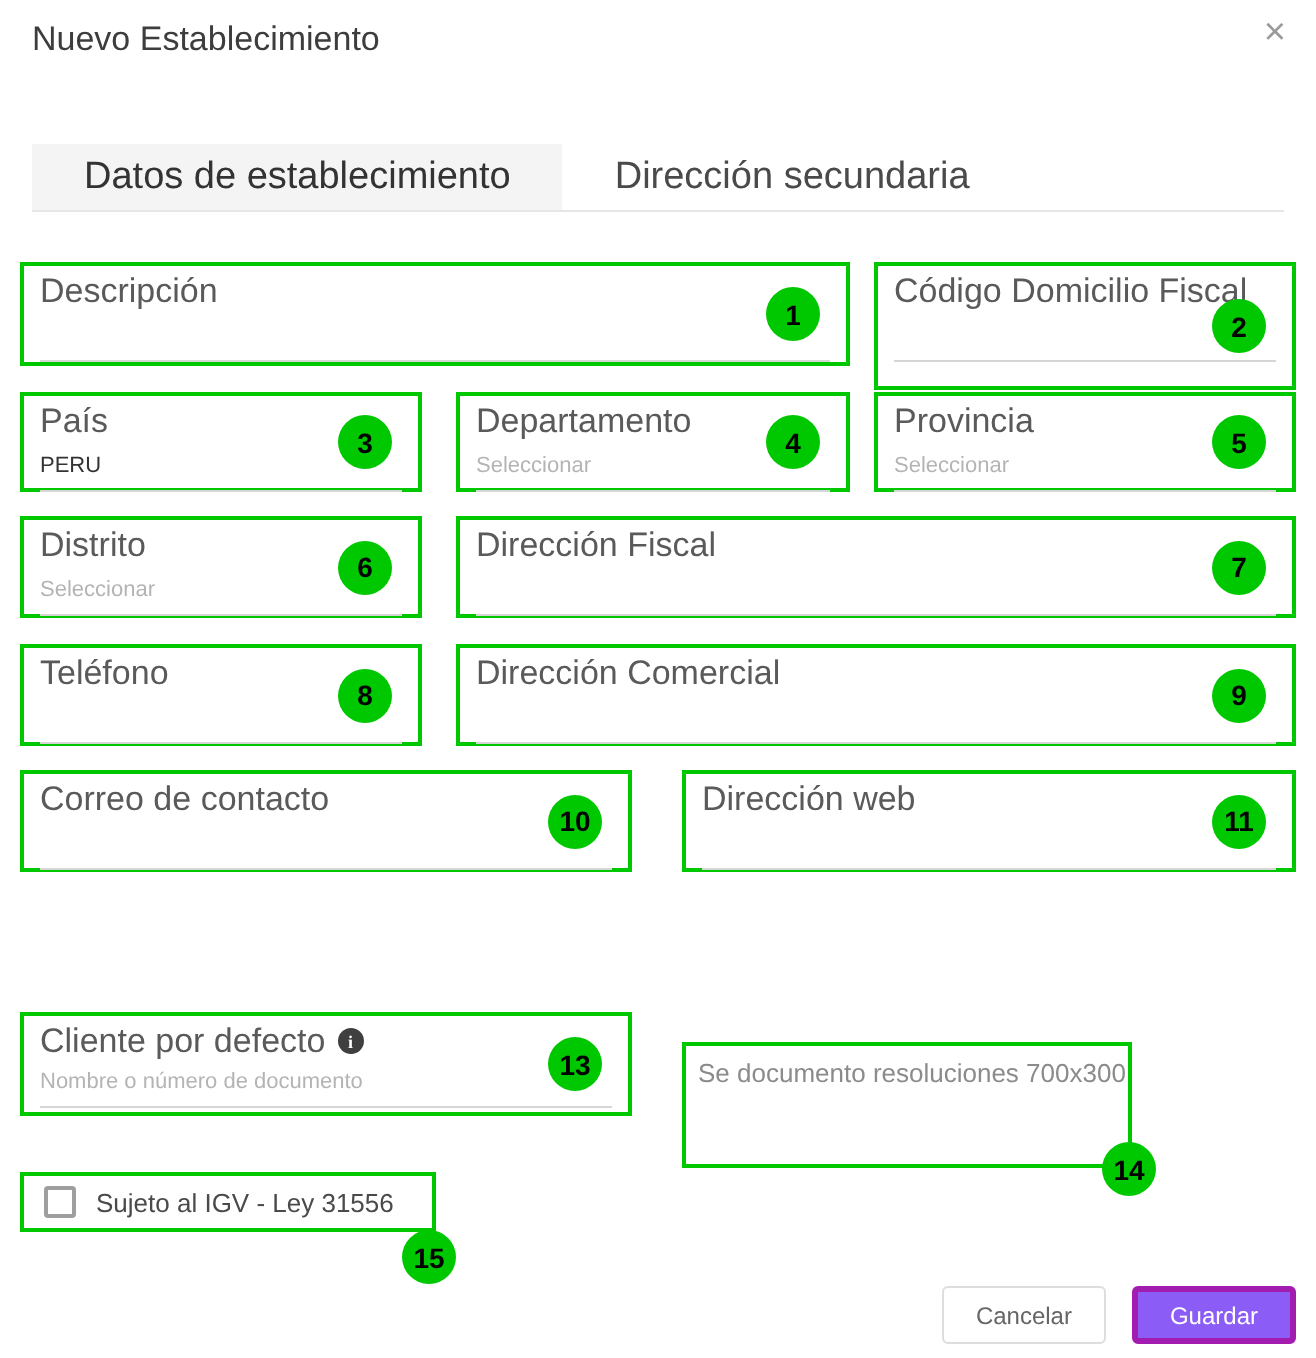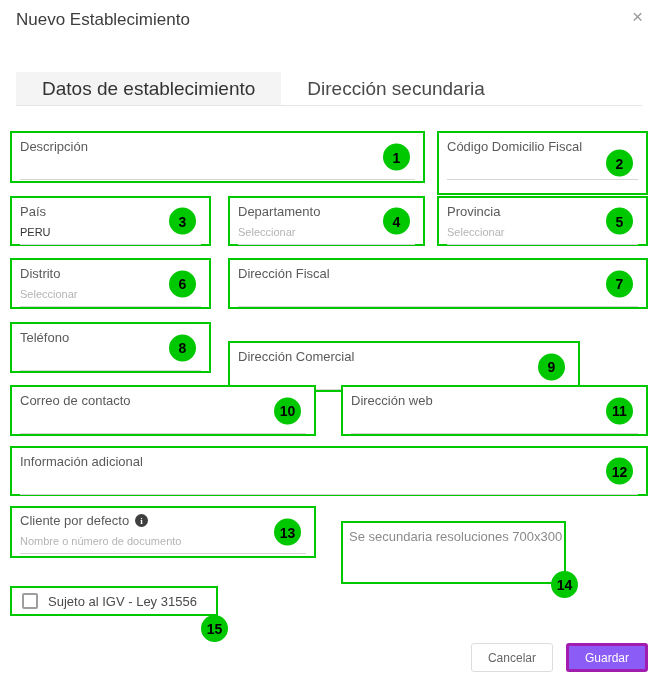--- a/index.html
+++ b/index.html
@@ -49,21 +49,21 @@
 
   
   .fbox {
     position: absolute;
     border: 2px solid #00c800;
     padding: 4px 8px 0 8px;
     background: #fff;
   }
   .flabel-row { display: flex; align-items: center; gap: 6px; }
   .flabel {
-    font-size: 13px;
+    font-size: 17px;
     color: #5a5a5a;
     line-height: 17px;
     display: inline-block;
     white-space: nowrap;
   }
   .info-dot {
     width: 13px; height: 13px;
     border-radius: 50%;
     background: #3f3f3f;
     color: #fff;
@@ -220,55 +220,50 @@
     <input class="finput" type="text" style="">
     <div class="marker mid">7</div>
   </div>
 
   <div class="fbox" style="left:10px; top:322px; width:201px; height:51px;">
     <span class="flabel">Teléfono</span>
     <input class="finput" type="text" style="">
     <div class="marker mid">8</div>
   </div>
 
-  <div class="fbox" style="left:228px; top:322px; width:352px; height:51px;margin-top:19px;">
+  <div class="fbox" style="left:228px; top:322px; width:420px; height:51px;">
     <span class="flabel">Dirección Comercial</span>
     <input class="finput" type="text" style="">
     <div class="marker mid">9</div>
   </div>
 
   <div class="fbox" style="left:10px; top:385px; width:306px; height:51px;">
     <span class="flabel">Correo de contacto</span>
     <input class="finput" type="text" style="">
     <div class="marker mid">10</div>
   </div>
 
   <div class="fbox" style="left:341px; top:385px; width:307px; height:51px;">
     <span class="flabel">Dirección web</span>
     <input class="finput" type="text" style="">
     <div class="marker mid">11</div>
   </div>
 
-  <div class="fbox" style="left:10px; top:446px; width:638px; height:50px;">
-    <span class="flabel">Información adicional</span>
-    <input class="finput" type="text" style="">
-    <div class="marker mid">12</div>
-  </div>
 
   <div class="fbox" style="left:10px; top:506px; width:306px; height:52px;">
     <span class="flabel-row">
       <span class="flabel">Cliente por defecto</span>
       <span class="info-dot">i</span>
     </span>
     <input class="finput" type="text" placeholder="Nombre o número de documento" style="">
     <div class="marker mid">13</div>
   </div>
 
   <div class="logo-box">
-    <div class="logo-hint">Se secundaria resoluciones 700x300</div>
+    <div class="logo-hint">Se documento resoluciones 700x300</div>
     <div class="marker" style="right:-14px; bottom:-16px;">14</div>
   </div>
 
   <div class="igv-box">
     <input type="checkbox" class="igv-check" style="">
     <span class="igv-label">Sujeto al IGV - Ley 31556</span>
     <div class="marker" style="right:-12px; bottom:-28px;">15</div>
   </div>
 
   <div class="footer">

